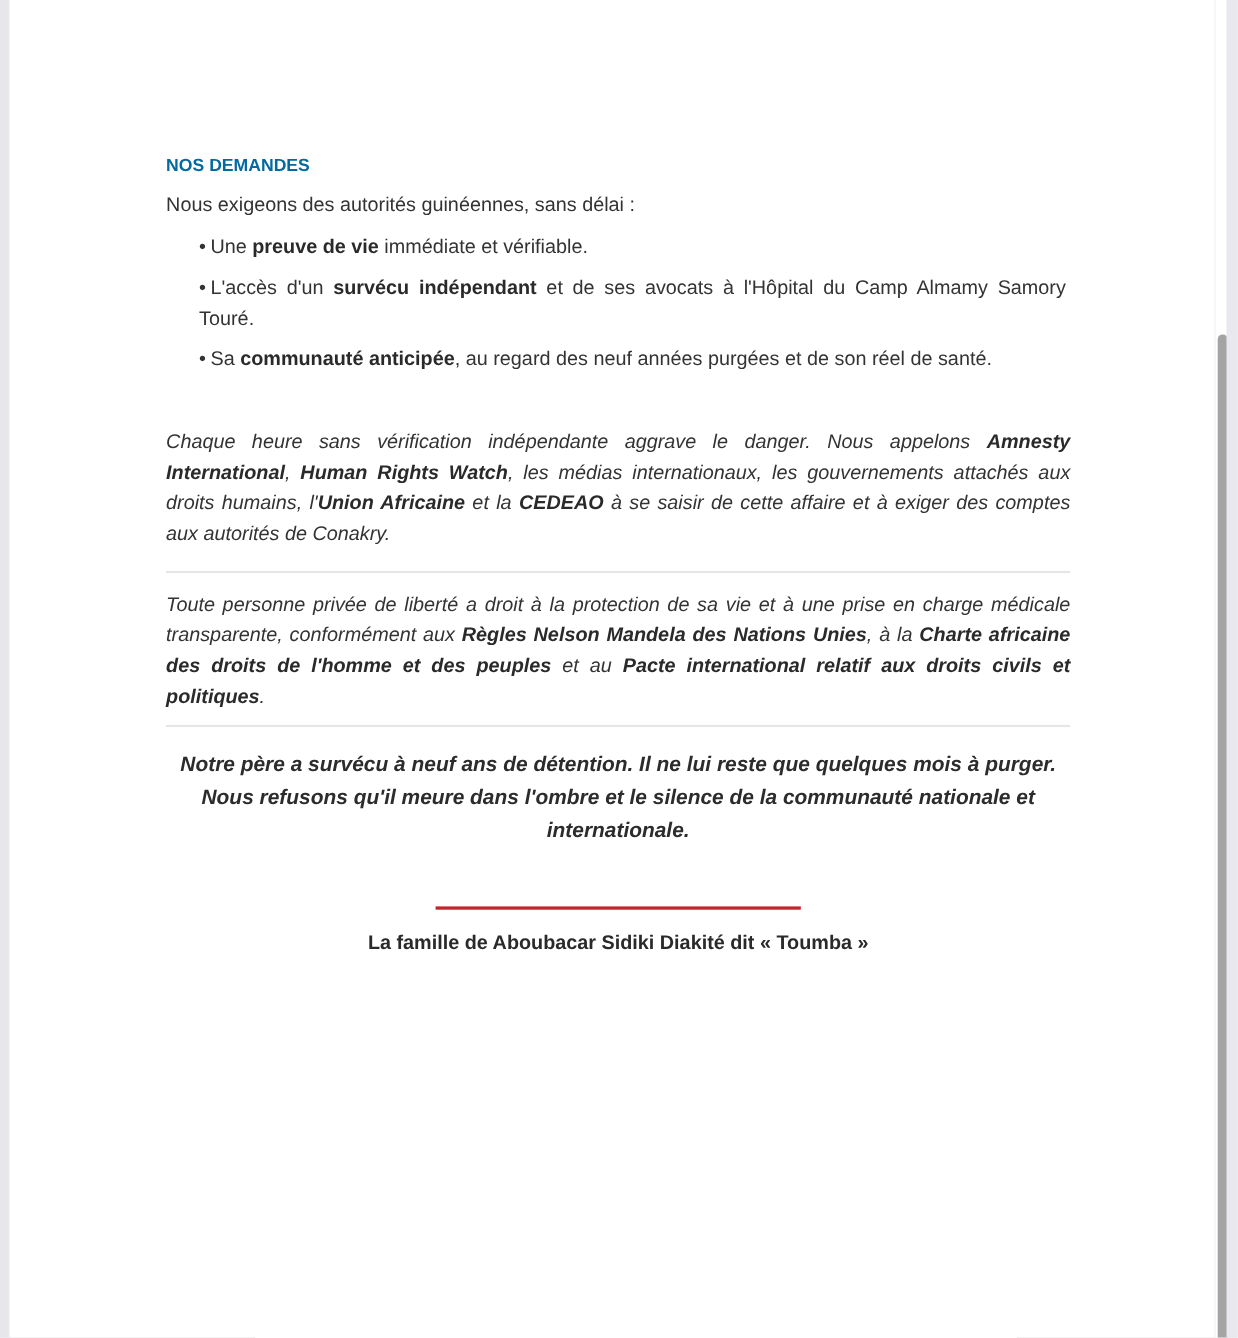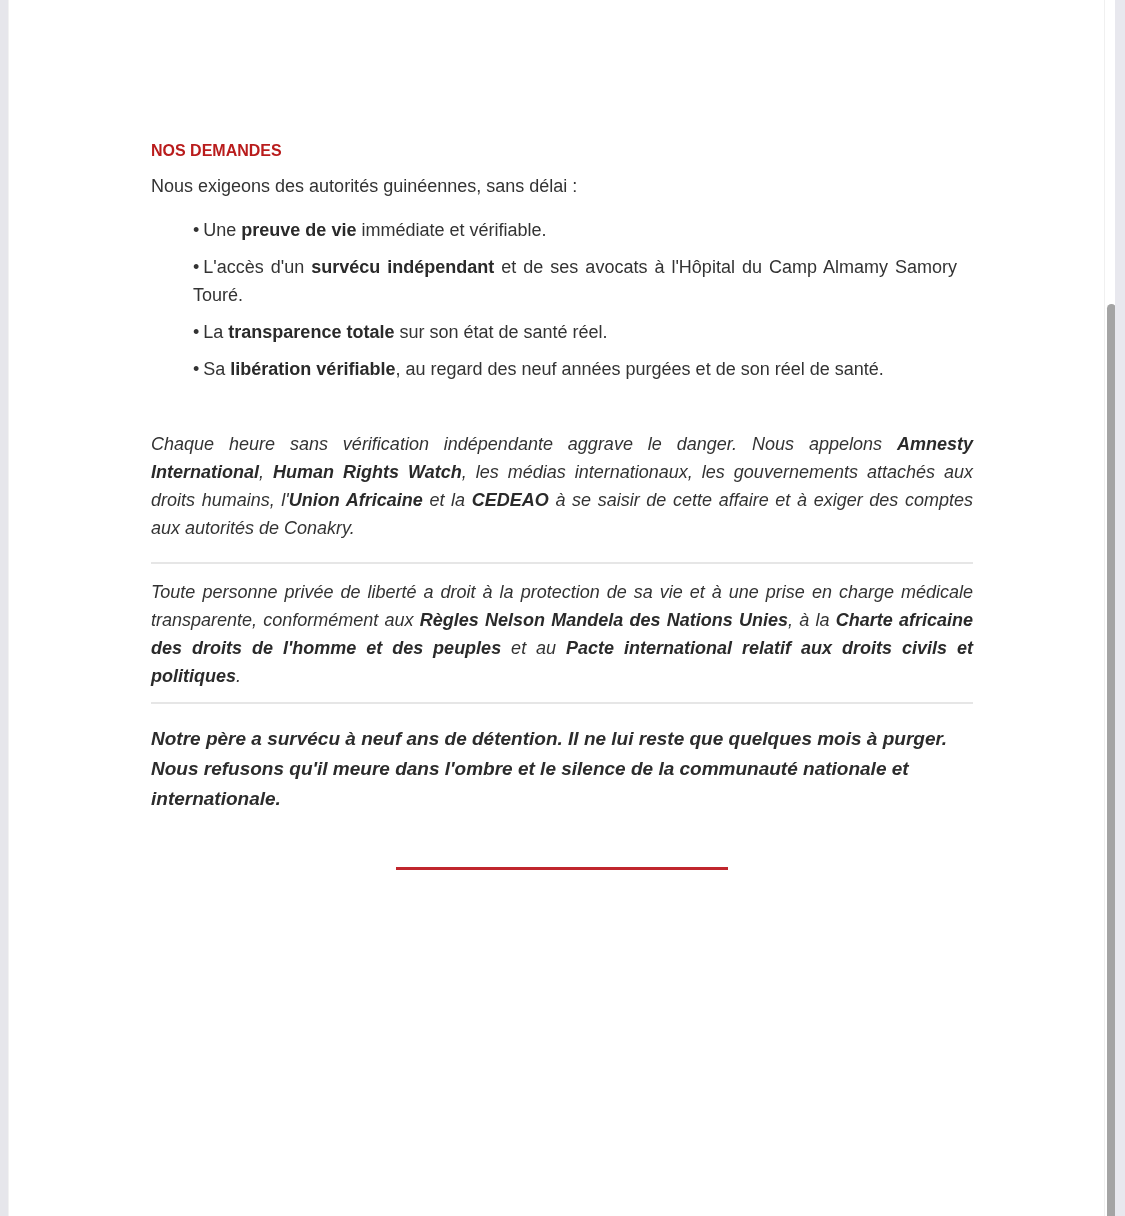--- a/index.html
+++ b/index.html
@@ -56,33 +56,33 @@
     .content {
       position: absolute;
       left: 151px;
       top: 138px;
       width: 822px;
       color: #333333;
       font-size: 18px;
       line-height: 28px;
     }
     .section-title {
-      color: #b91c1c;
+      color: #0369a1;
       font-weight: bold;
       font-size: 16px;
       line-height: 26px;
       margin: 0 0 8px 0;
       text-transform: uppercase;
     }
     .intro {
       margin: 0 0 10px 0;
     }
     ul.demands {
       list-style: none;
-      margin: 16px;
+      margin: 4px;
       padding: 0 0 0 26px;
     }
     ul.demands li {
       margin: 0 0 9px 0;
       text-align: justify;
     }
     ul.demands li .bullet {
       margin-right: 4px;
     }
     b { font-weight: bold; color: #2a2a2a; }
@@ -100,20 +100,21 @@
       margin: 0;
       height: 0;
     }
     .rights-block {
       margin-top: 20px;
     }
     .rights-text {
       padding: 14px 0 12px 0;
     }
     .closing {
+      text-align: center;
       font-style: italic;
       font-weight: bold;
       font-size: 19px;
       line-height: 30px;
       color: #2c2c2c;
       margin: 20px 0 0 0;
     }
     .signature-line {
       width: 332px;
       height: 3px;
@@ -143,35 +144,33 @@
     <h2 class="section-title">NOS DEMANDES</h2>
     <p class="intro">Nous exigeons des autorités guinéennes, sans délai :</p>
     <ul class="demands">
       <li>
         <span class="bullet">•</span><span>Une </span><b>preuve de vie</b><span> immédiate et vérifiable.</span>
       </li>
       <li>
         <span class="bullet">•</span><span>L'accès d'un </span><b>survécu indépendant</b><span> et de ses avocats à l'Hôpital du Camp Almamy Samory Touré.</span>
       </li>
       <li>
-        <span class="bullet">•</span><span>La </span><b>transparence totale</b><span> sur son état de santé réel.</span>
-      </li>
-      <li>
-        <span class="bullet">•</span><span>Sa </span><b>libération vérifiable</b><span>, au regard des neuf années purgées et de son réel de santé.</span>
+        <span class="bullet">•</span><span>Sa </span><b>communauté anticipée</b><span>, au regard des neuf années purgées et de son réel de santé.</span>
       </li>
     </ul>
   </section>
 
   <section class="section2">
     <p class="justify"><span>Chaque heure sans vérification indépendante aggrave le danger. Nous appelons </span><b>Amnesty International</b><span>, </span><b>Human Rights Watch</b><span>, les médias internationaux, les gouvernements attachés aux droits humains, l'</span><b>Union Africaine</b><span> et la </span><b>CEDEAO</b><span> à se saisir de cette affaire et à exiger des comptes aux autorités de Conakry.</span></p>
   </section>
 
   <section class="rights-block">
     <hr class="divider">
     <p class="justify rights-text"><span>Toute personne privée de liberté a droit à la protection de sa vie et à une prise en charge médicale transparente, conformément aux </span><b>Règles Nelson Mandela des Nations Unies</b><span>, à la </span><b>Charte africaine des droits de l'homme et des peuples</b><span> et au </span><b>Pacte international relatif aux droits civils et politiques</b><span>.</span></p>
     <hr class="divider">
   </section>
 
   <p class="closing">Notre père a survécu à neuf ans de détention. Il ne lui reste que quelques mois à purger. Nous refusons qu'il meure dans l'ombre et le silence de la communauté nationale et internationale.</p>
 
   <div class="signature-line"></div>
+  <div class="signature">La famille de Aboubacar Sidiki Diakité dit « Toumba »</div>
 
 </div>
 
 </body></html>

